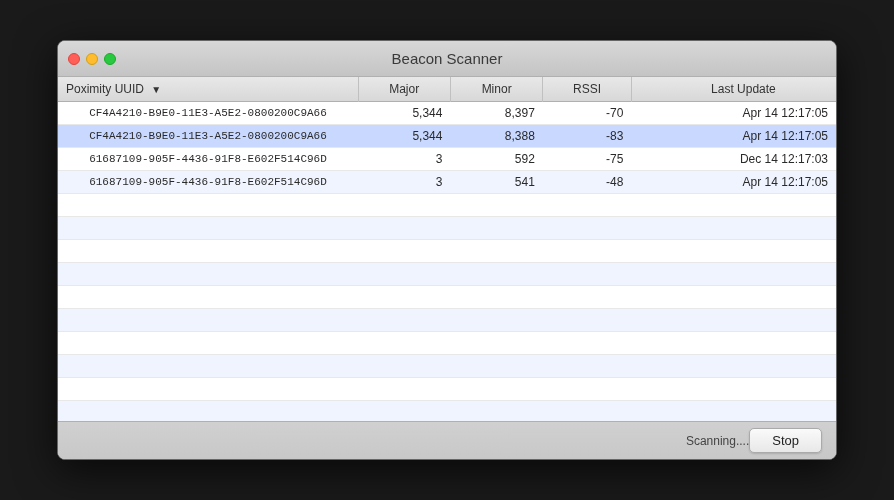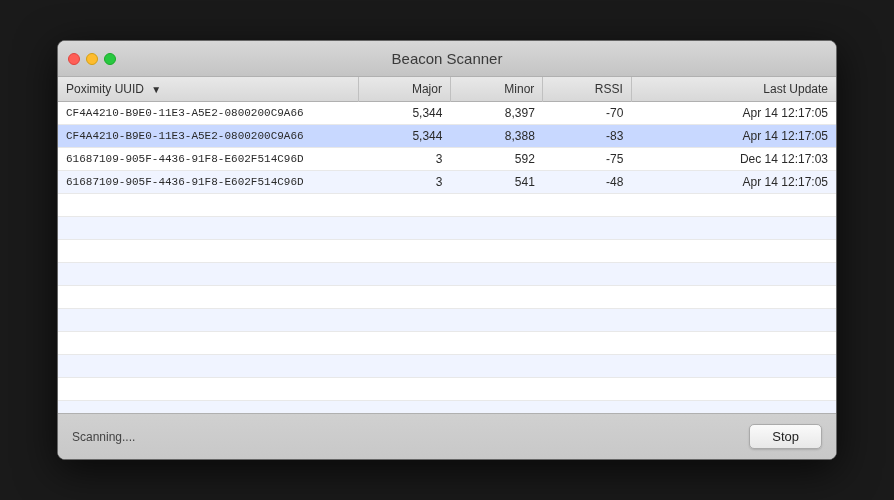--- a/index.html
+++ b/index.html
@@ -88,21 +88,21 @@
       font-size: 12px;
     }
 
     thead tr {
       background: linear-gradient(to bottom, #e8e8e8, #d8d8d8);
       border-bottom: 1px solid #b0b0b0;
     }
 
     thead th {
       padding: 5px 8px;
-      text-align: right;
+      text-align: center;
       font-weight: 500;
       color: #333;
       font-size: 12px;
       border-right: 1px solid #c0c0c0;
     }
 
     thead th:first-child {
       text-align: left;
     }
 
@@ -139,36 +139,36 @@
     }
 
     tbody td {
       padding: 4px 8px;
       color: #2a2a2a;
       text-align: right;
       font-size: 12px;
     }
 
     tbody td:first-child {
-      text-align: left;
+      text-align: center;
       font-family: "Courier New", monospace;
       font-size: 11px;
     }
 
     .empty-row td {
       height: 20px;
     }
 
     .status-bar {
-      height: 46px;
+      height: 38px;
       background: linear-gradient(to bottom, #d0d0d0, #c8c8c8);
       border-top: 1px solid #b0b0b0;
       display: flex;
       align-items: center;
-      justify-content: space-between;
+      justify-content: flex-end;
       padding: 0 14px;
       flex-shrink: 0;
     }
 
     .scanning-text {
       font-size: 12px;
       color: #444;
     }
 
     .stop-button {

